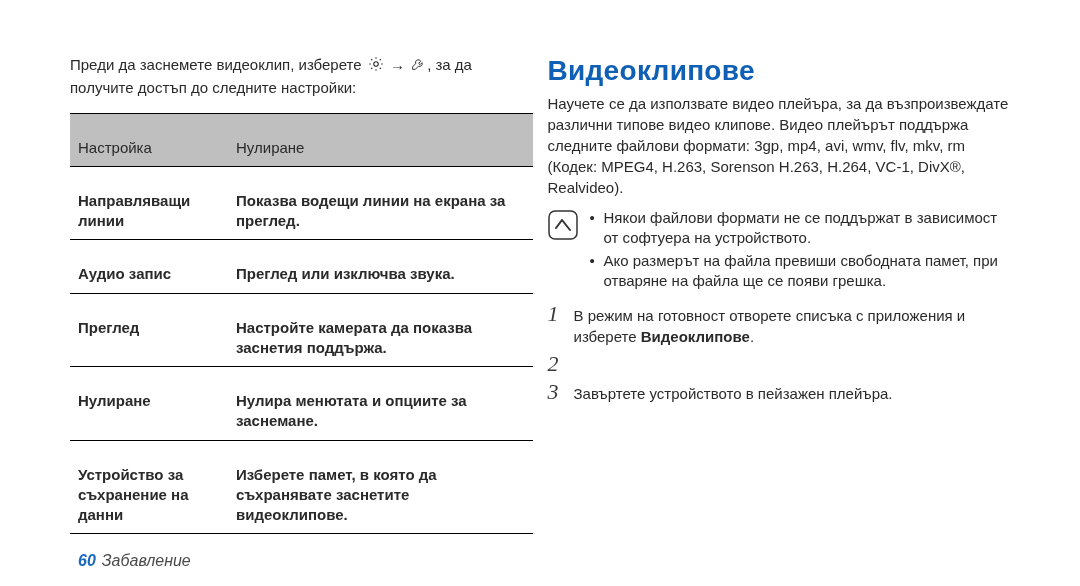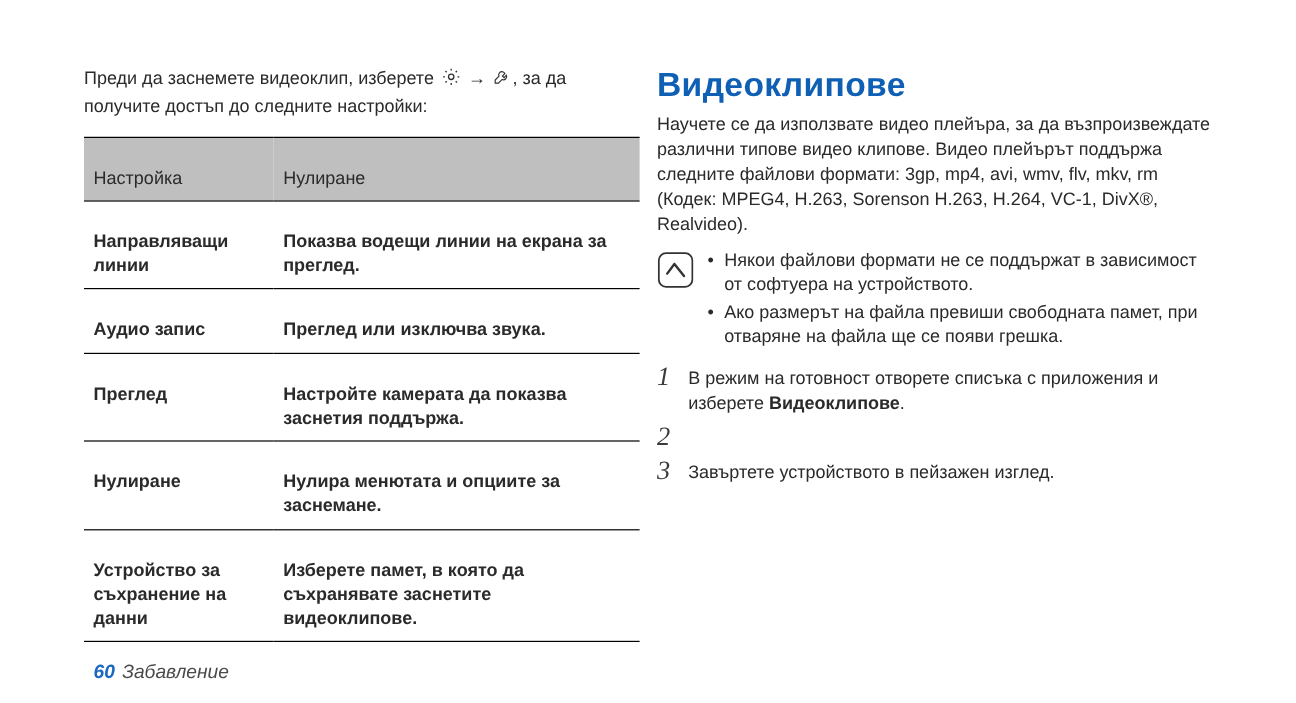--- a/index.html
+++ b/index.html
@@ -214,21 +214,21 @@
         <div class="step-text">
           <span>В режим на готовност отворете списъка с приложения и изберете </span><b>Видеоклипове</b><span>.</span>
         </div>
       </div>
       <div class="step-row">
         <div class="step-num">2</div>
       </div>
       <div class="step-row">
         <div class="step-num">3</div>
         <div class="step-text">
-          <span>Завъртете устройството в пейзажен изглед.</span>
+          <span>Завъртете устройството в пейзажен плейъра.</span>
         </div>
       </div>
     </div>
   </div>
 </div>
 
 <div class="footer">
   <span class="pg">60</span>
   <span>Забавление</span>
 </div>

